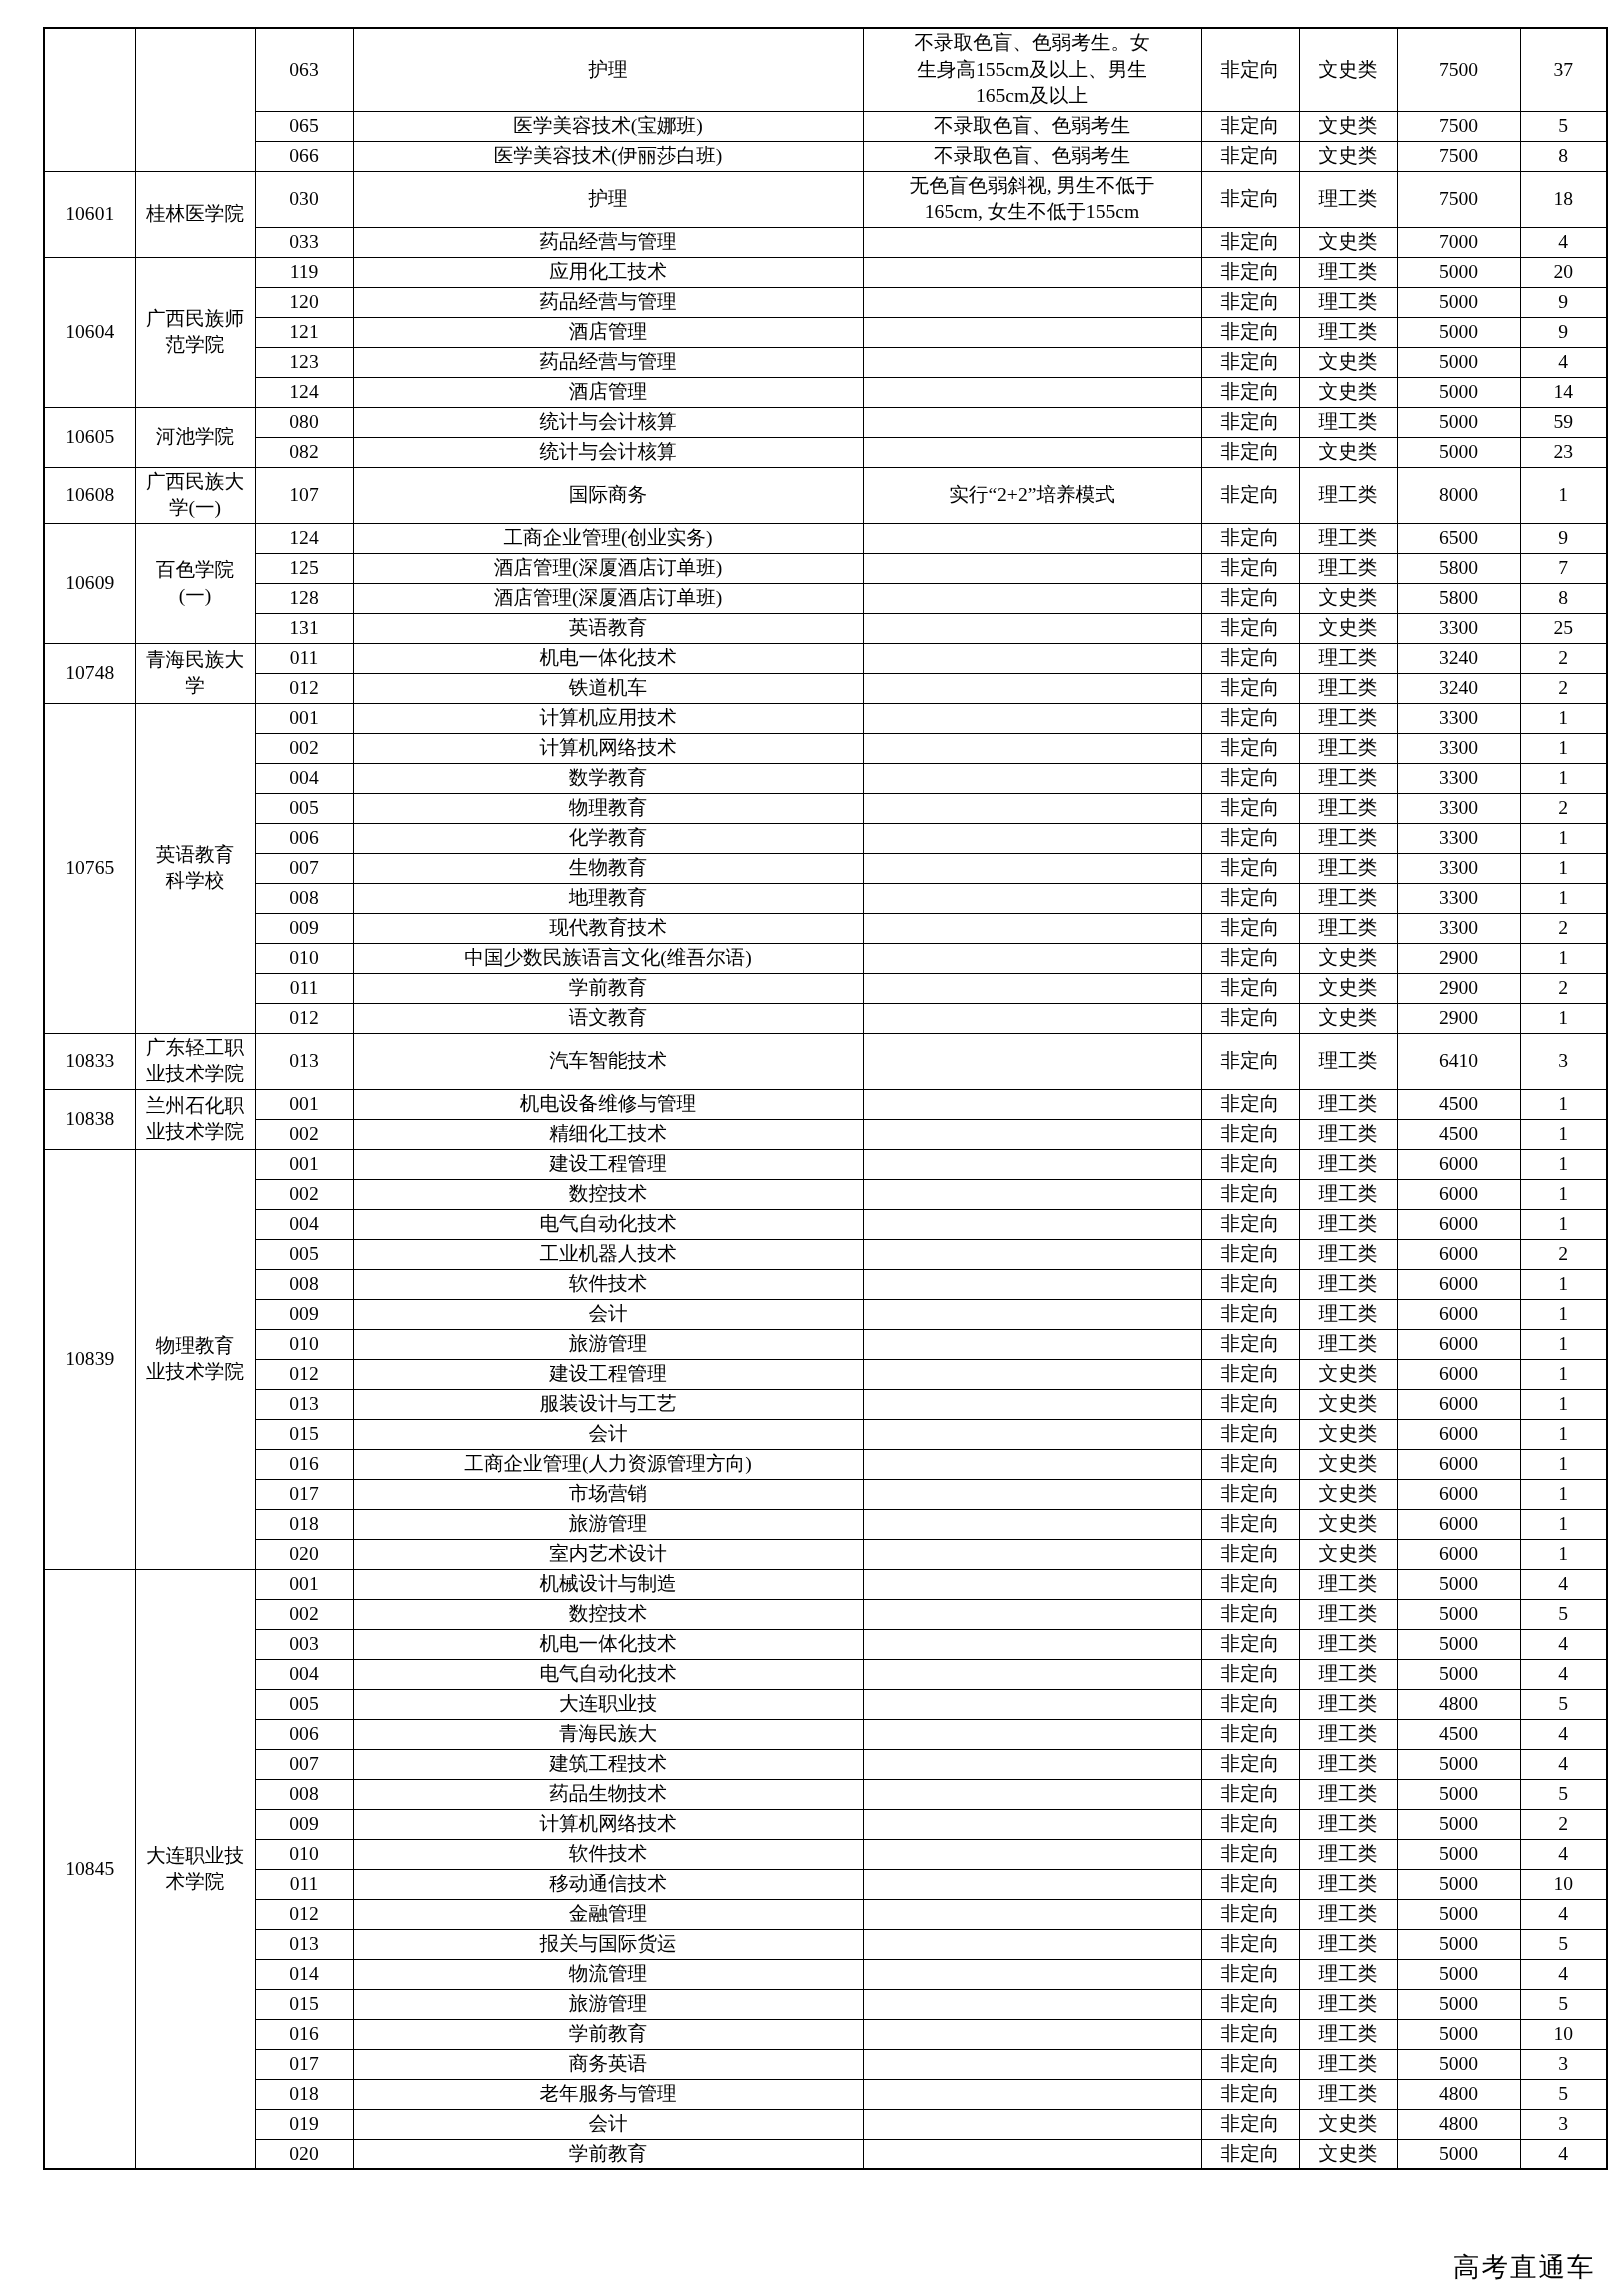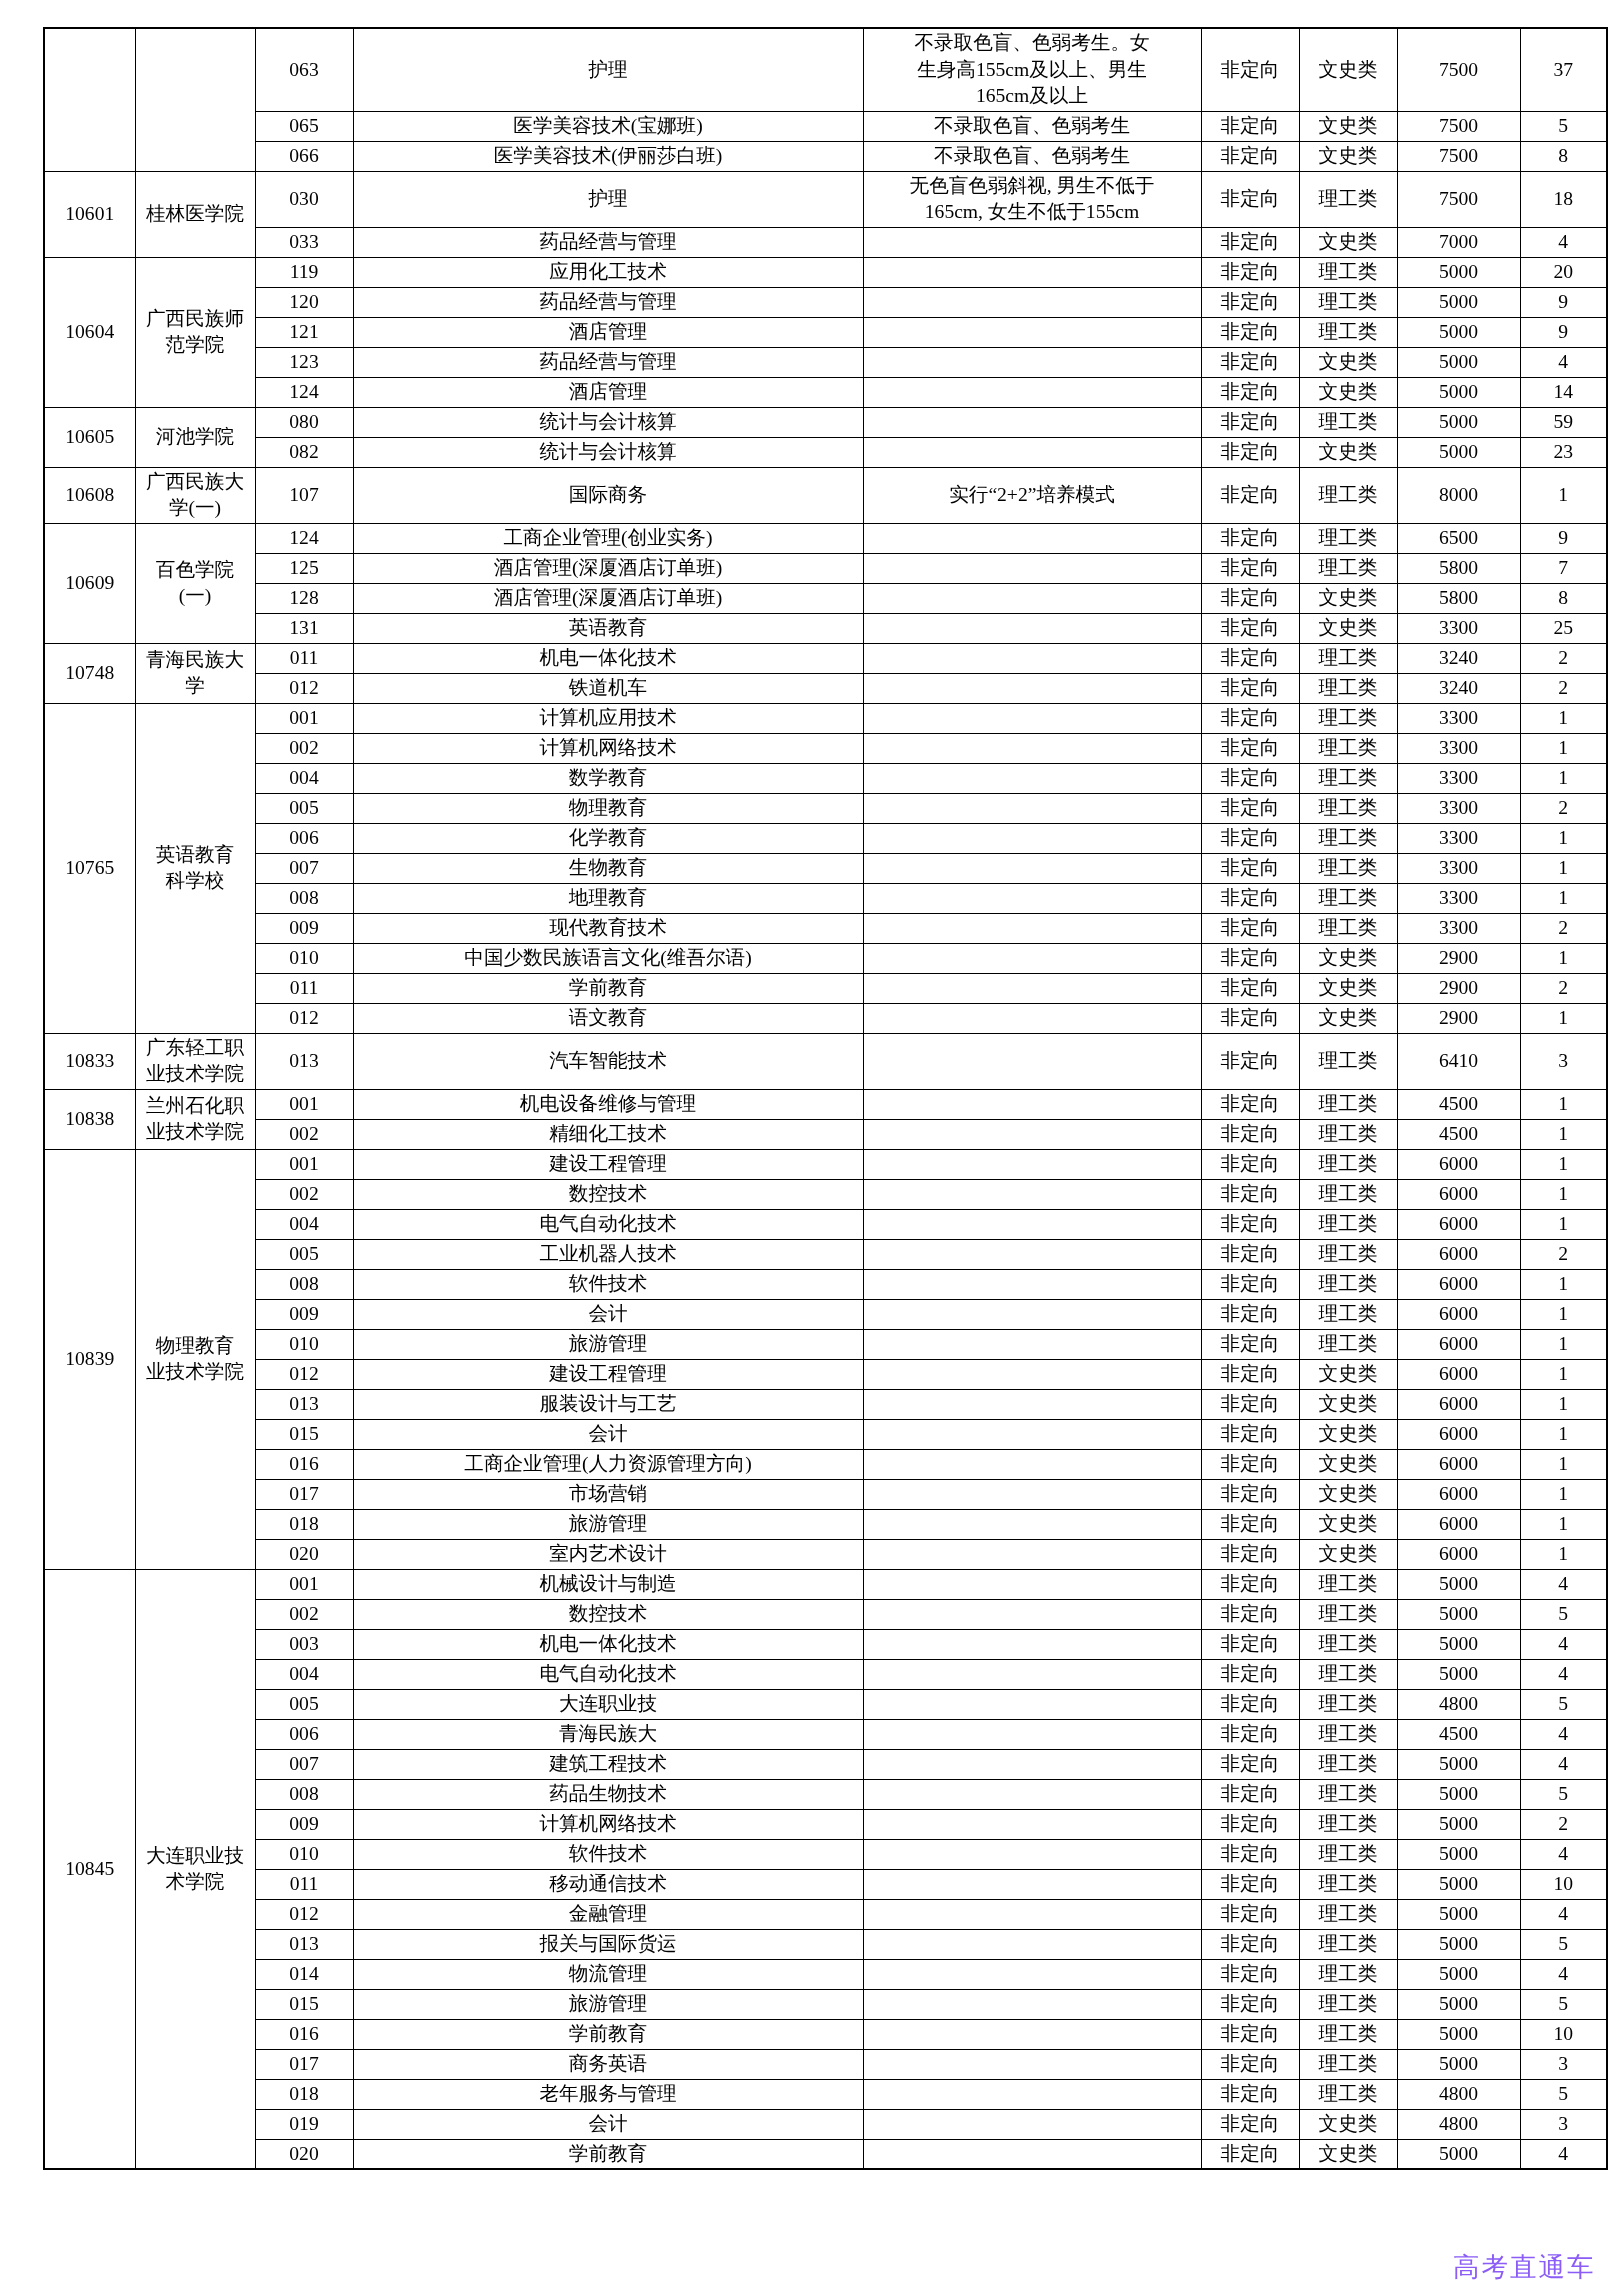--- a/index.html
+++ b/index.html
@@ -17,21 +17,21 @@
   td {
     border: 1px solid #000;
     text-align: center; vertical-align: middle;
     font-size: 19.6px; line-height: 26.5px;
     padding: 1px 3.9px; overflow: hidden;
   }
   tr { height: 30px; }
   .school-name, .c-remarks { white-space: pre-line; }
   .watermark {
     position: absolute; right: 25.5px; bottom: 7.8px;
-    font-size: 26.5px; color: #8b5cf6; letter-spacing: 2px;
+    font-size: 26.5px; color: #000000; letter-spacing: 2px;
     font-family: Liberation Serif, serif;
   }
 </style>
 </head>
 <body>
 
 <div class="page">
   <table>
     <colgroup>
       <col class="c1">

